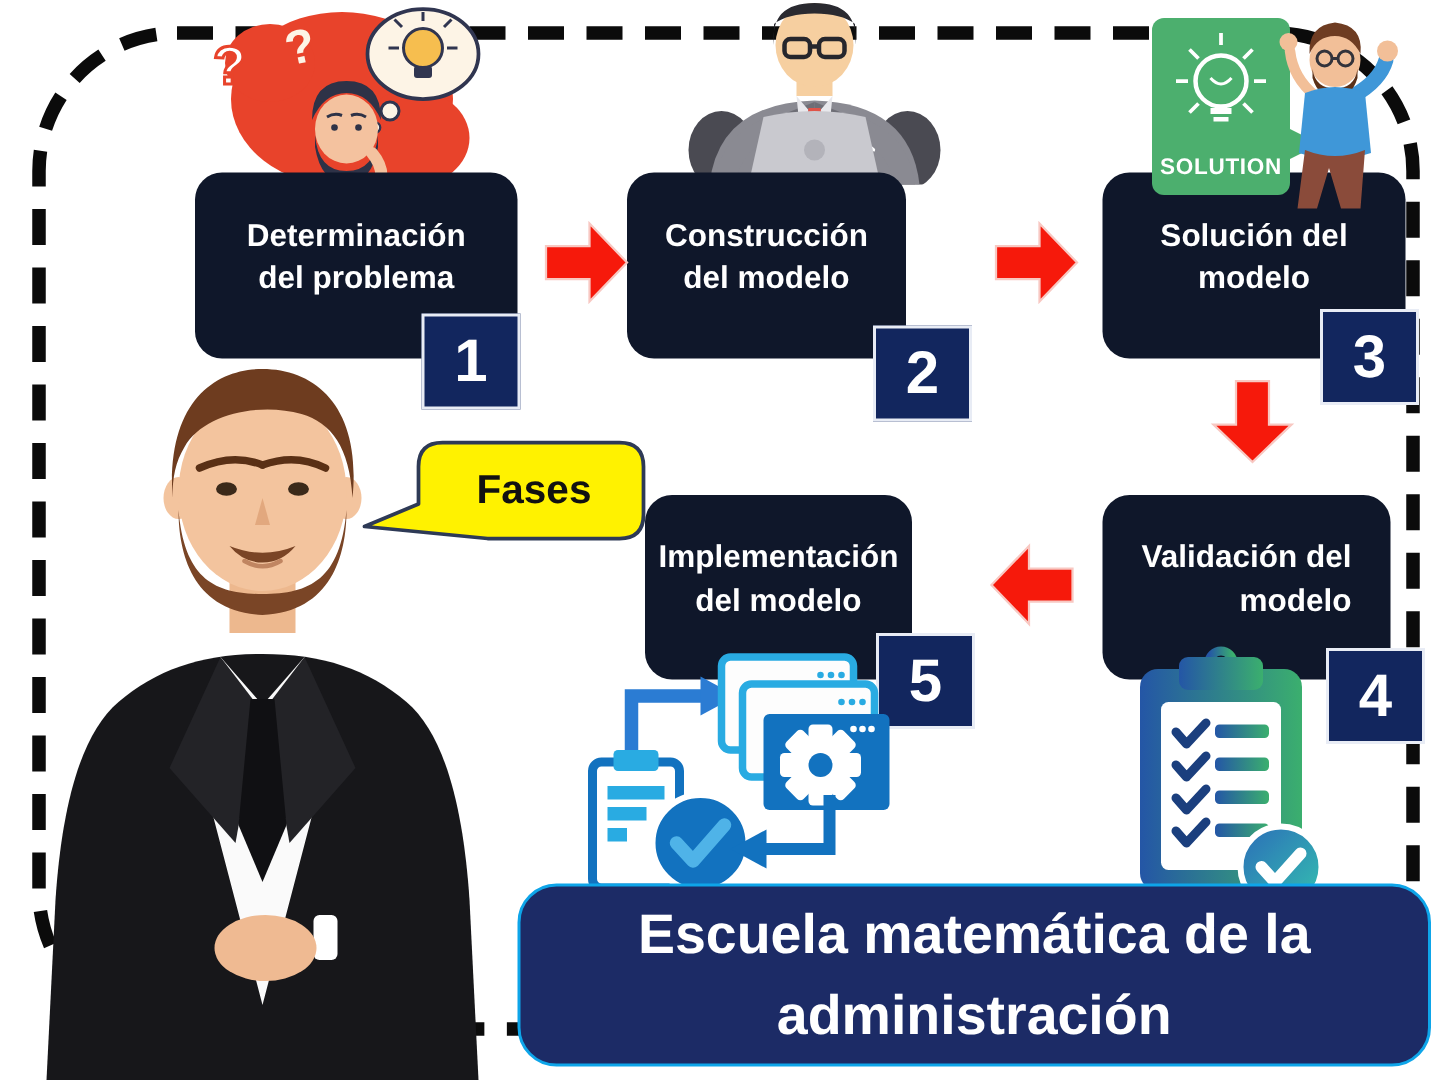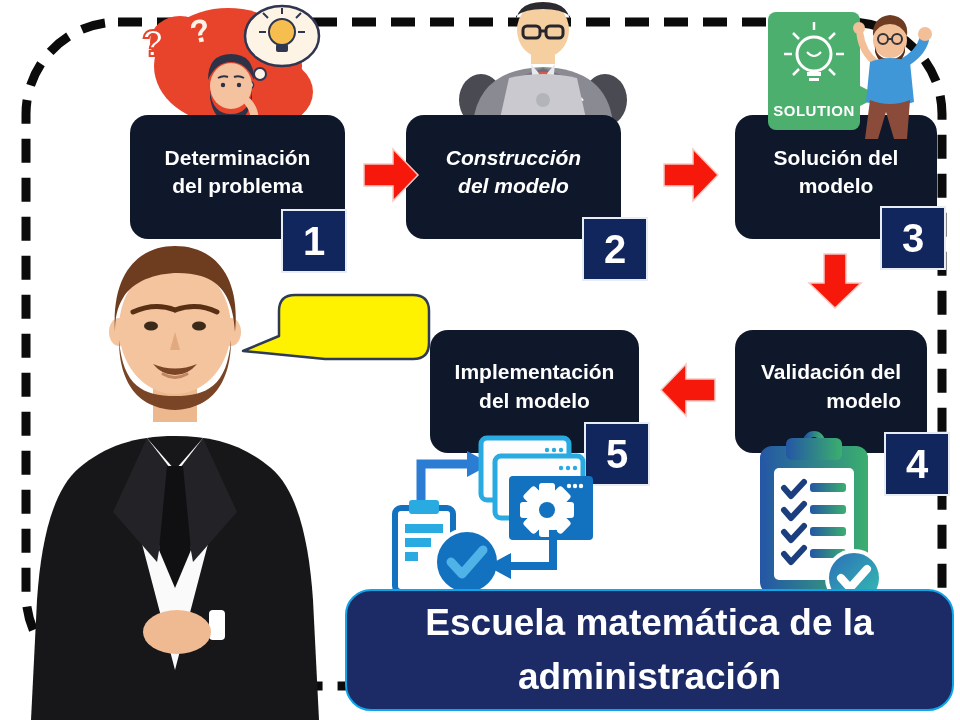--- a/index.html
+++ b/index.html
@@ -7,24 +7,24 @@
           font-family:"Liberation Sans",sans-serif;}
   .abs{position:absolute;}
   
   #frame{left:0;top:0;width:960px;height:720px;z-index:1;}
   
   .phase-box{background:#0f172a;border-radius:18px;color:#fff;display:flex;
              align-items:center;justify-content:center;text-align:center;
              font-weight:700;font-size:21px;line-height:1.35;z-index:3;}
   .phase-label{white-space:pre-line;padding-bottom:10px;}
   .b1{left:130px;top:115px;width:215px;height:124px;}
-  .b2{left:406px;top:115px;width:215px;height:124px;font-style:italic;}
+  .b2{left:418px;top:115px;width:186px;height:124px;}
   .b3{left:735px;top:115px;width:202px;height:124px;}
   .b4{left:735px;top:330px;width:192px;height:123px;text-align:right;}
-  .b5{left:430px;top:330px;width:209px;height:123px;}
+  .b5{left:430px;top:330px;width:178px;height:123px;}
   
   .num-badge{width:62px;height:60px;background:#12265E;border:2px solid #E8ECF5;
              color:#fff;font-weight:700;font-size:40px;display:flex;align-items:center;
              justify-content:center;z-index:4;}
   .n1{left:281px;top:209px;}
   .n2{left:582px;top:217px;}
   .n3{left:880px;top:206px;}
   .n4{left:884px;top:432px;}
   .n5{left:584px;top:422px;}
   
@@ -195,20 +195,21 @@
       <path d="M113,44 q2,13 15,13 q13,0 15,-13 l0,6 q-4,13 -15,13 q-11,0 -15,-13 z" fill="#5C3118"></path>
       <path d="M108,60 Q128,52 148,60 L152,100 Q128,108 104,100 Z" fill="#3F97D8"></path>
       <path d="M108,98 L103,137 L116,137 L124,110 L132,137 L145,137 L148,98 Q128,106 108,98 Z" fill="#8A4B3A"></path>
     </g>
   </svg>
 
   <div id="bubble" class="abs">
     <svg class="abs" style="left:0;top:0;width:207px;height:80px;" viewBox="0 0 207 80">
       <path d="M62,6 H180 Q196,6 196,22 V54 Q196,70 180,70 H92 L10,62 L46,47 V22 Q46,6 62,6 Z" fill="#FFF200" stroke="#2E3A56" stroke-width="2.5" stroke-linejoin="round"></path>
     </svg>
+    <div id="bubble-label">Fases</div>
   </div>
 
   <svg id="validation-clipboard" class="abs ill-top" viewBox="0 0 160 180">
     <defs>
       <linearGradient id="gv" x1="0" y1="0" x2="1" y2="0">
         <stop offset="0" stop-color="#2456A6"></stop>
           <stop offset="1" stop-color="#3BAF6E"></stop>
       </linearGradient>
       <linearGradient id="gv2" x1="0" y1="0" x2="1" y2="1">
         <stop offset="0" stop-color="#2B6CB8"></stop>

